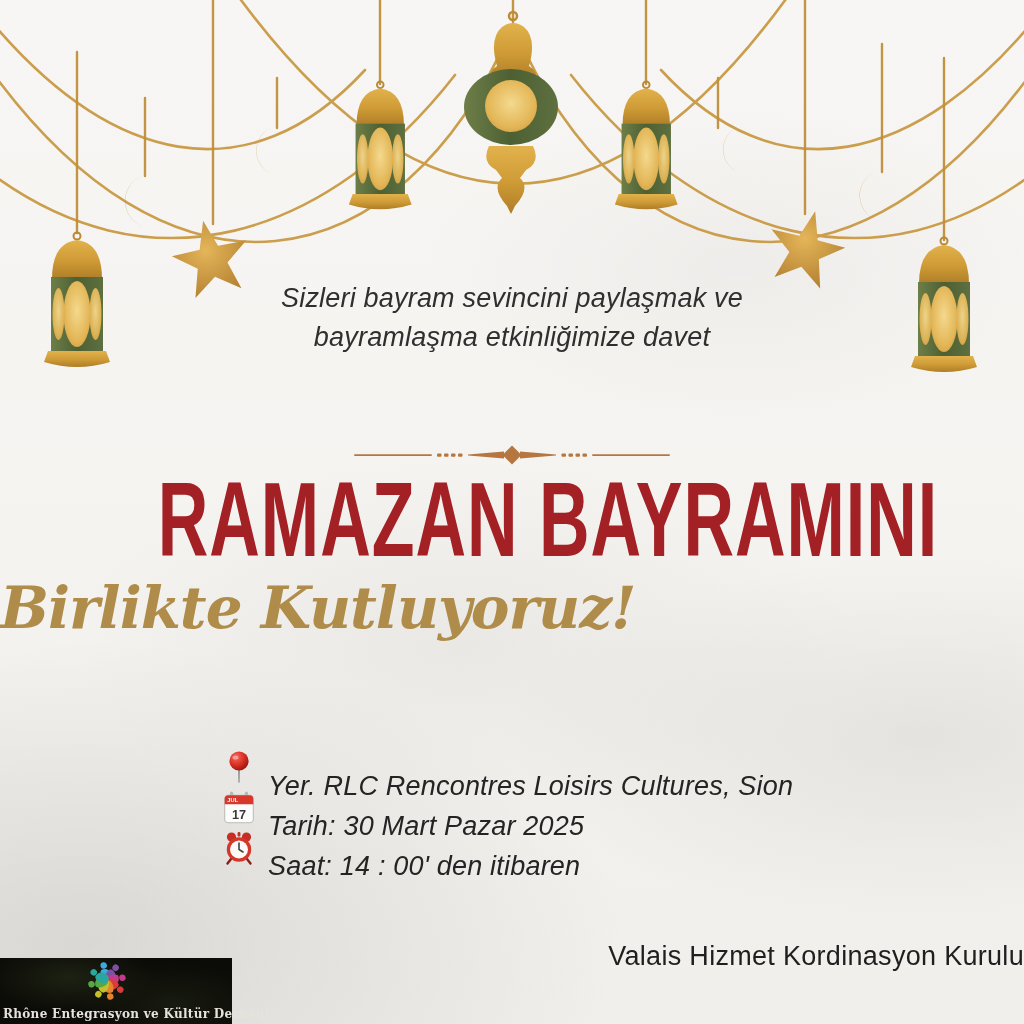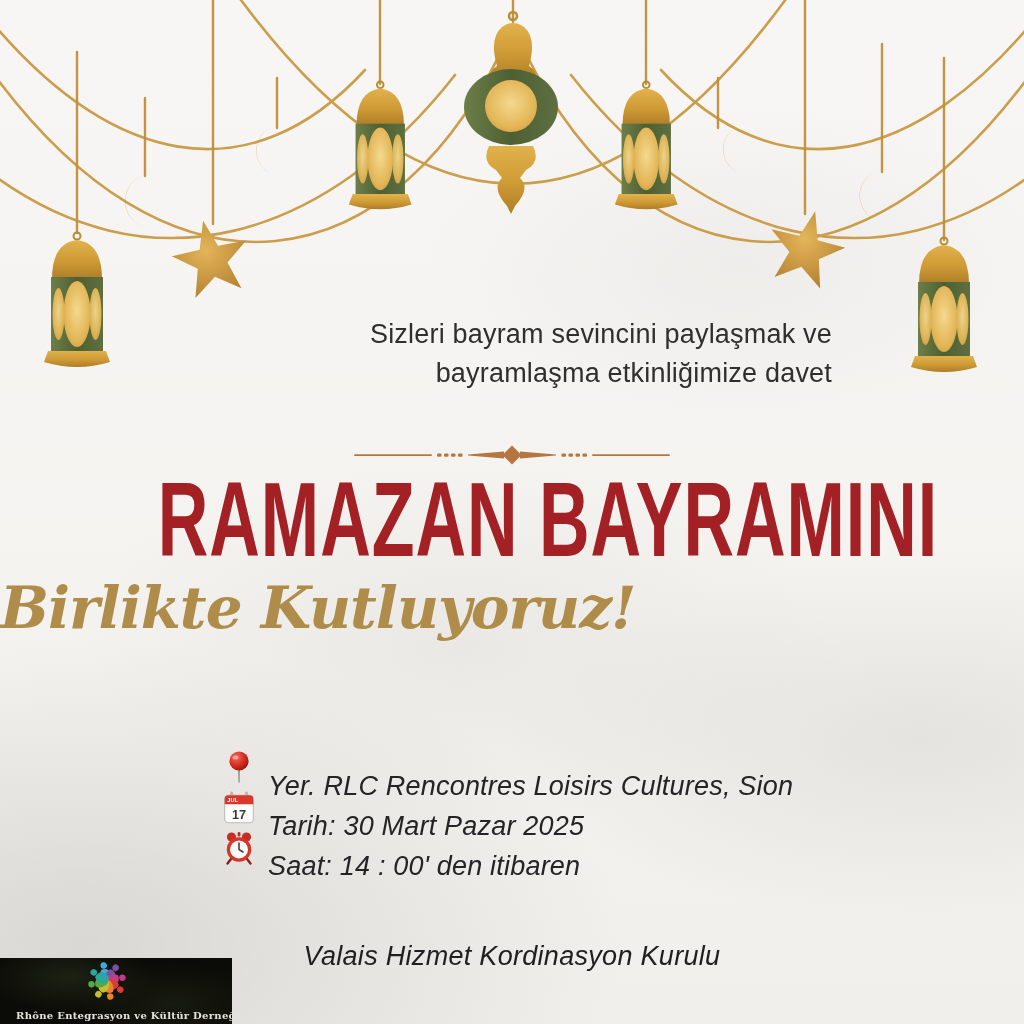--- a/index.html
+++ b/index.html
@@ -9,22 +9,22 @@
     background:
       radial-gradient(900px 500px at 8% 92%, rgba(184,182,178,.42), rgba(184,182,178,0) 60%),
       radial-gradient(700px 300px at 90% 72%, rgba(198,196,192,.32), rgba(198,196,192,0) 60%),
       radial-gradient(600px 280px at 45% 63%, rgba(208,206,202,.28), rgba(208,206,202,0) 65%),
       radial-gradient(520px 260px at 72% 26%, rgba(220,218,214,.30), rgba(220,218,214,0) 60%),
       linear-gradient(180deg,#F7F6F4 0%,#F4F3F0 55%,#F0EFEC 100%);
   }
   .deco{position:absolute;top:0;left:0;}
   .intro{
     position:absolute;top:279px;left:50%;transform:translateX(-50%);
-    width:640px;text-align:right;font-size:27px;
-    line-height:39px;color:var(--text-dark,#2F2F2F);letter-spacing:.2px;margin-top:36px;
+    width:640px;text-align:center;font-style:italic;font-size:27px;
+    line-height:39px;color:var(--text-dark,#2F2F2F);letter-spacing:.2px;
   }
   .divider{position:absolute;top:441px;left:50%;transform:translateX(-50%);}
   .title{
     position:absolute;top:467px;left:0;width:100%;text-align:center;padding-left:36px;
   }
   .title-inner{
     display:inline-block;transform:scaleY(1.5);transform-origin:50% 0;
     font-weight:bold;font-size:70px;line-height:70px;letter-spacing:1px;
     color:var(--title-red,#A32025);white-space:nowrap;
   }
@@ -34,34 +34,34 @@
     font-size:58px;line-height:1.2;color:var(--script-gold,#AF8C49);
     letter-spacing:-1px;
   }
   .details{position:absolute;top:750px;left:222px;}
   .detail-row{display:flex;align-items:center;height:36px;margin-bottom:4px;}
   .detail-icon{width:34px;height:36px;flex:0 0 34px;margin-right:12px;}
   .detail-text{
     font-style:italic;font-size:27px;color:#242424;letter-spacing:.2px;white-space:nowrap;margin-top:36px;
   }
   .footer{
-    position:absolute;top:941px;left:0;width:100%;text-align:center;
-    font-style:italic;font-size:27px;color:#1f1f1f;letter-spacing:.3px;
+    position:absolute;top:941px;left:0;width:100%;text-align:right;
+    font-size:27px;color:#1f1f1f;letter-spacing:.3px;
   }
   .logo{
     position:absolute;left:0;top:958px;width:232px;height:66px;
     background:
       radial-gradient(120px 50px at 30% 30%, rgba(44,52,28,.55), rgba(44,52,28,0) 70%),
       radial-gradient(140px 60px at 75% 70%, rgba(36,42,24,.5), rgba(36,42,24,0) 70%),
       var(--logo-bg,#0B0B07);
   }
   .logo-circle{position:absolute;left:84px;top:0px;}
   .logo-caption{
-    position:absolute;bottom:3px;left:12px;width:100%;text-align:center;
-    font-family:"DejaVu Serif",serif;font-weight:bold;font-size:10px;
+    position:absolute;bottom:3px;left:3px;width:100%;text-align:center;
+    font-family:"DejaVu Serif",serif;font-weight:bold;font-size:12px;
     color:var(--logo-text,#E6E3DC);letter-spacing:.3px;white-space:nowrap;
   }
 </style>
 </head>
 <body>
 
 <div class="page">
 
   <svg class="deco" width="1024" height="400" viewBox="0 0 1024 400">
     <defs>

